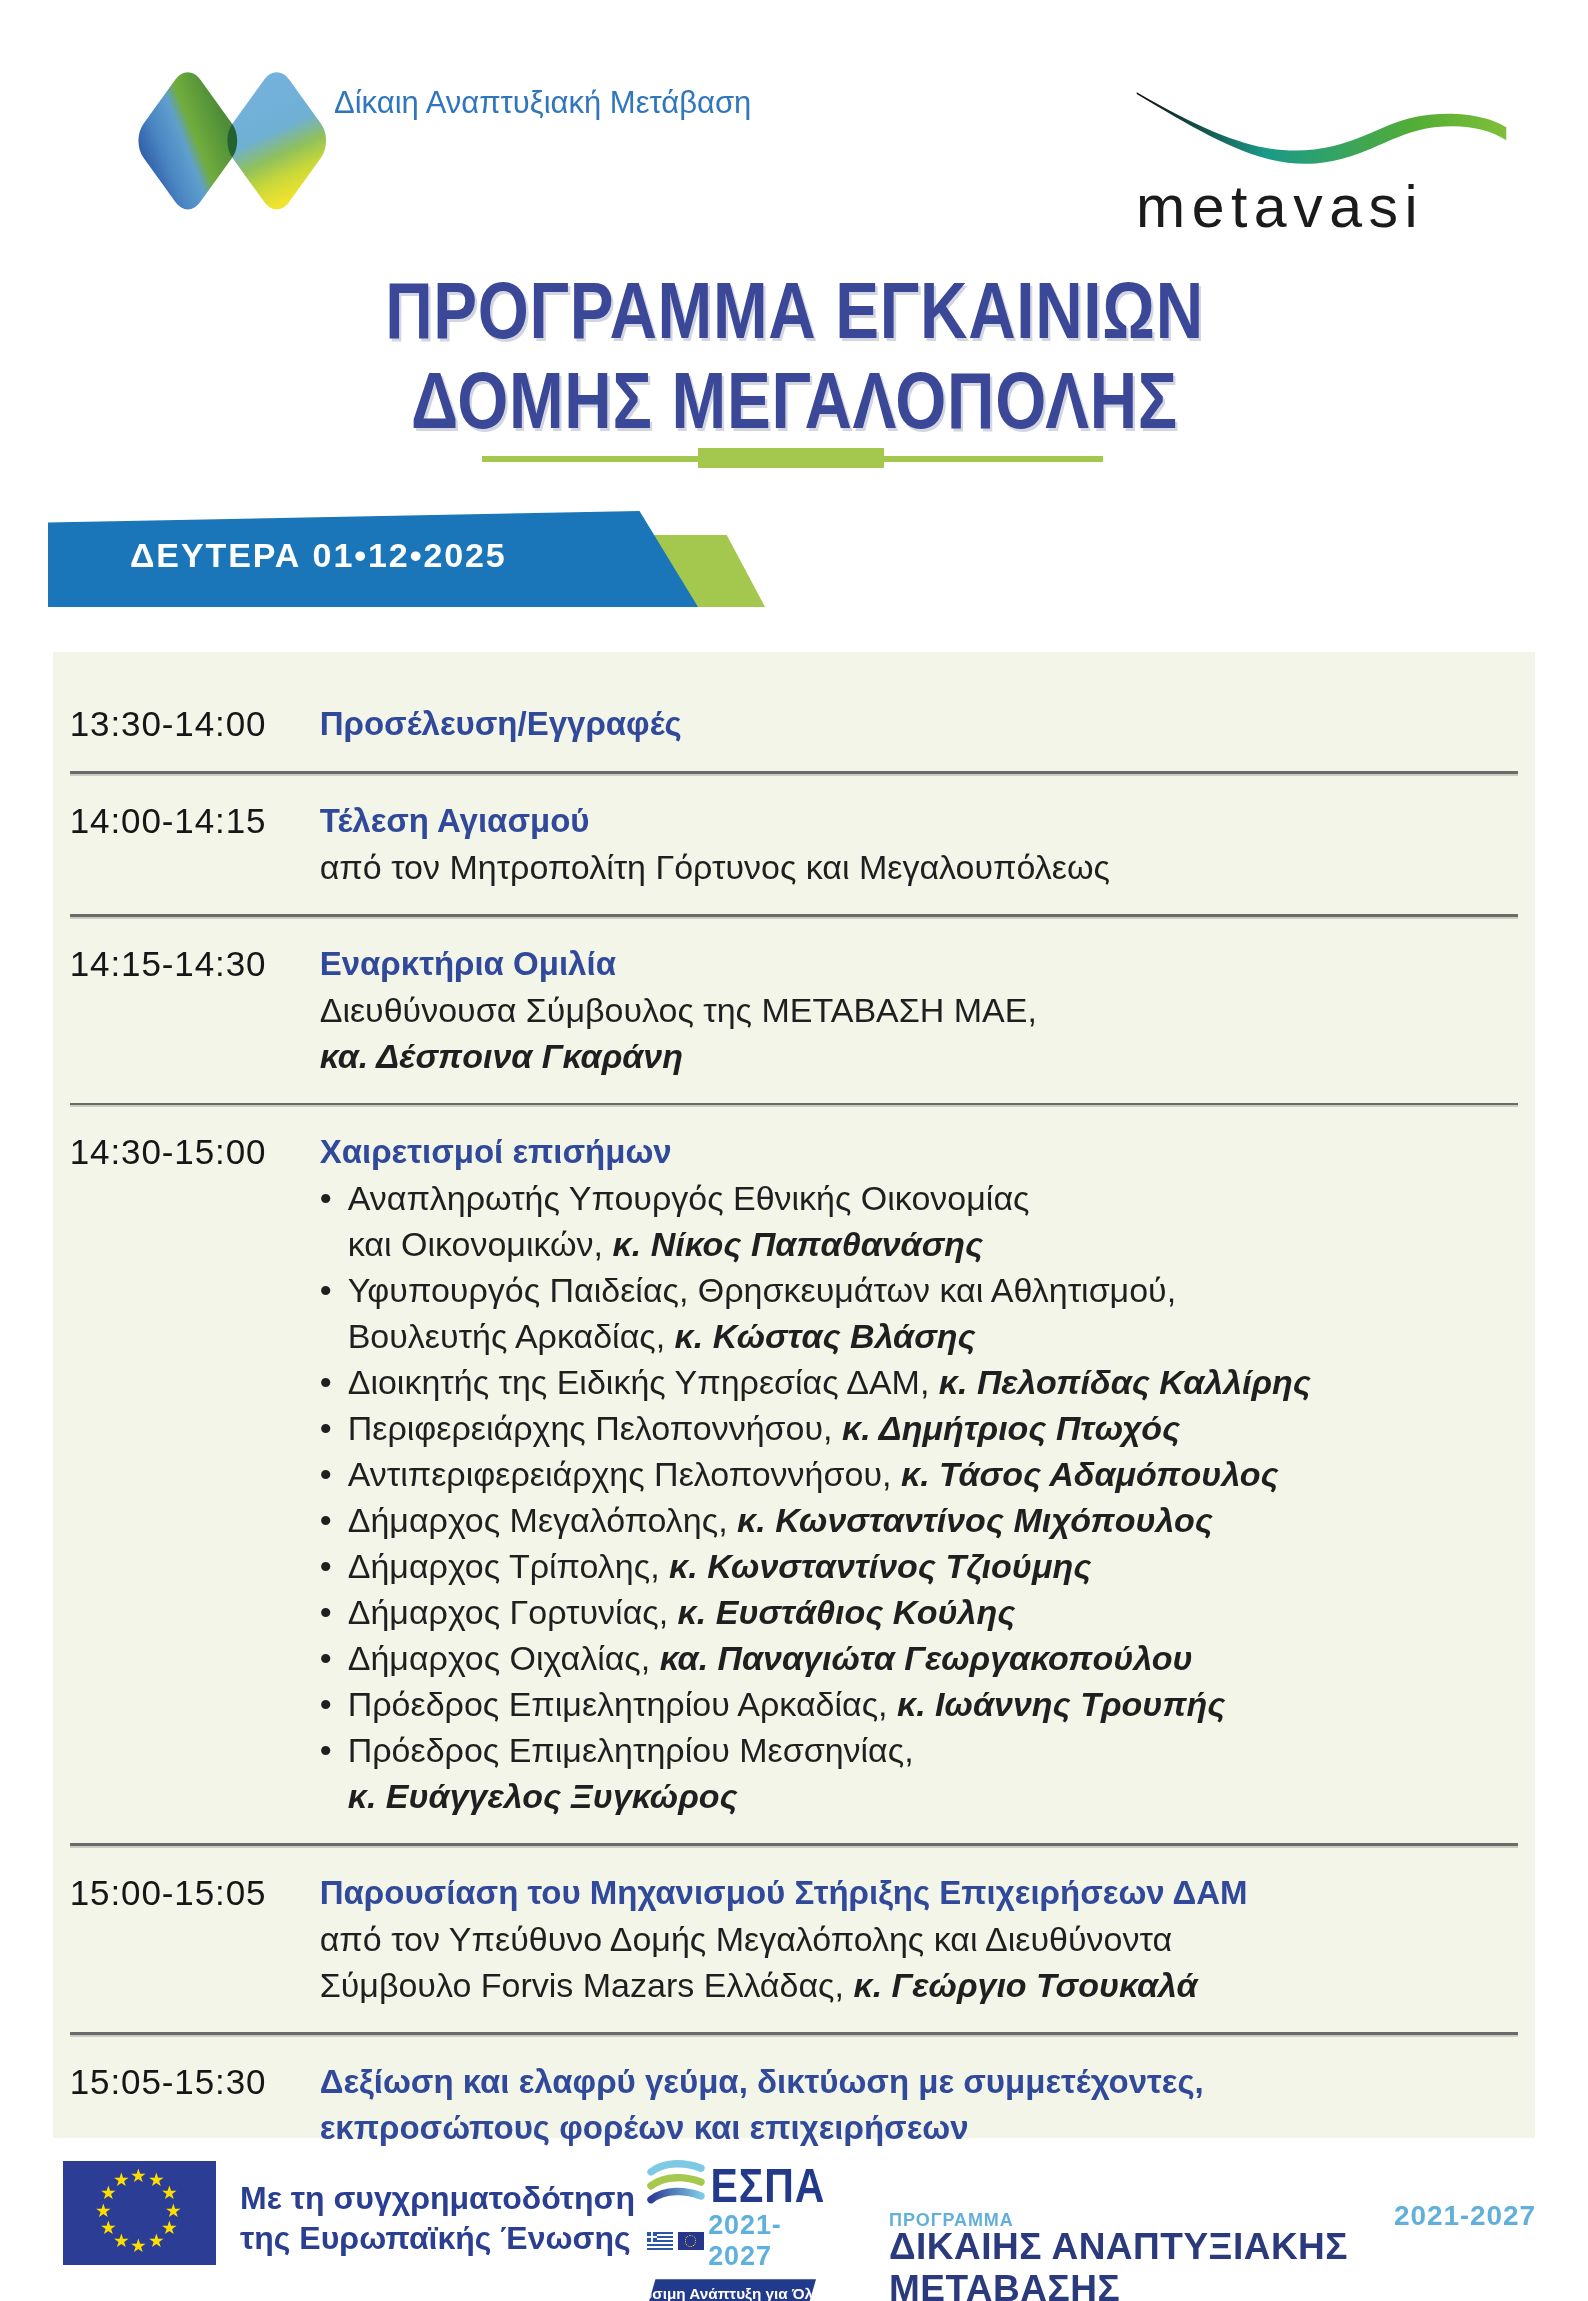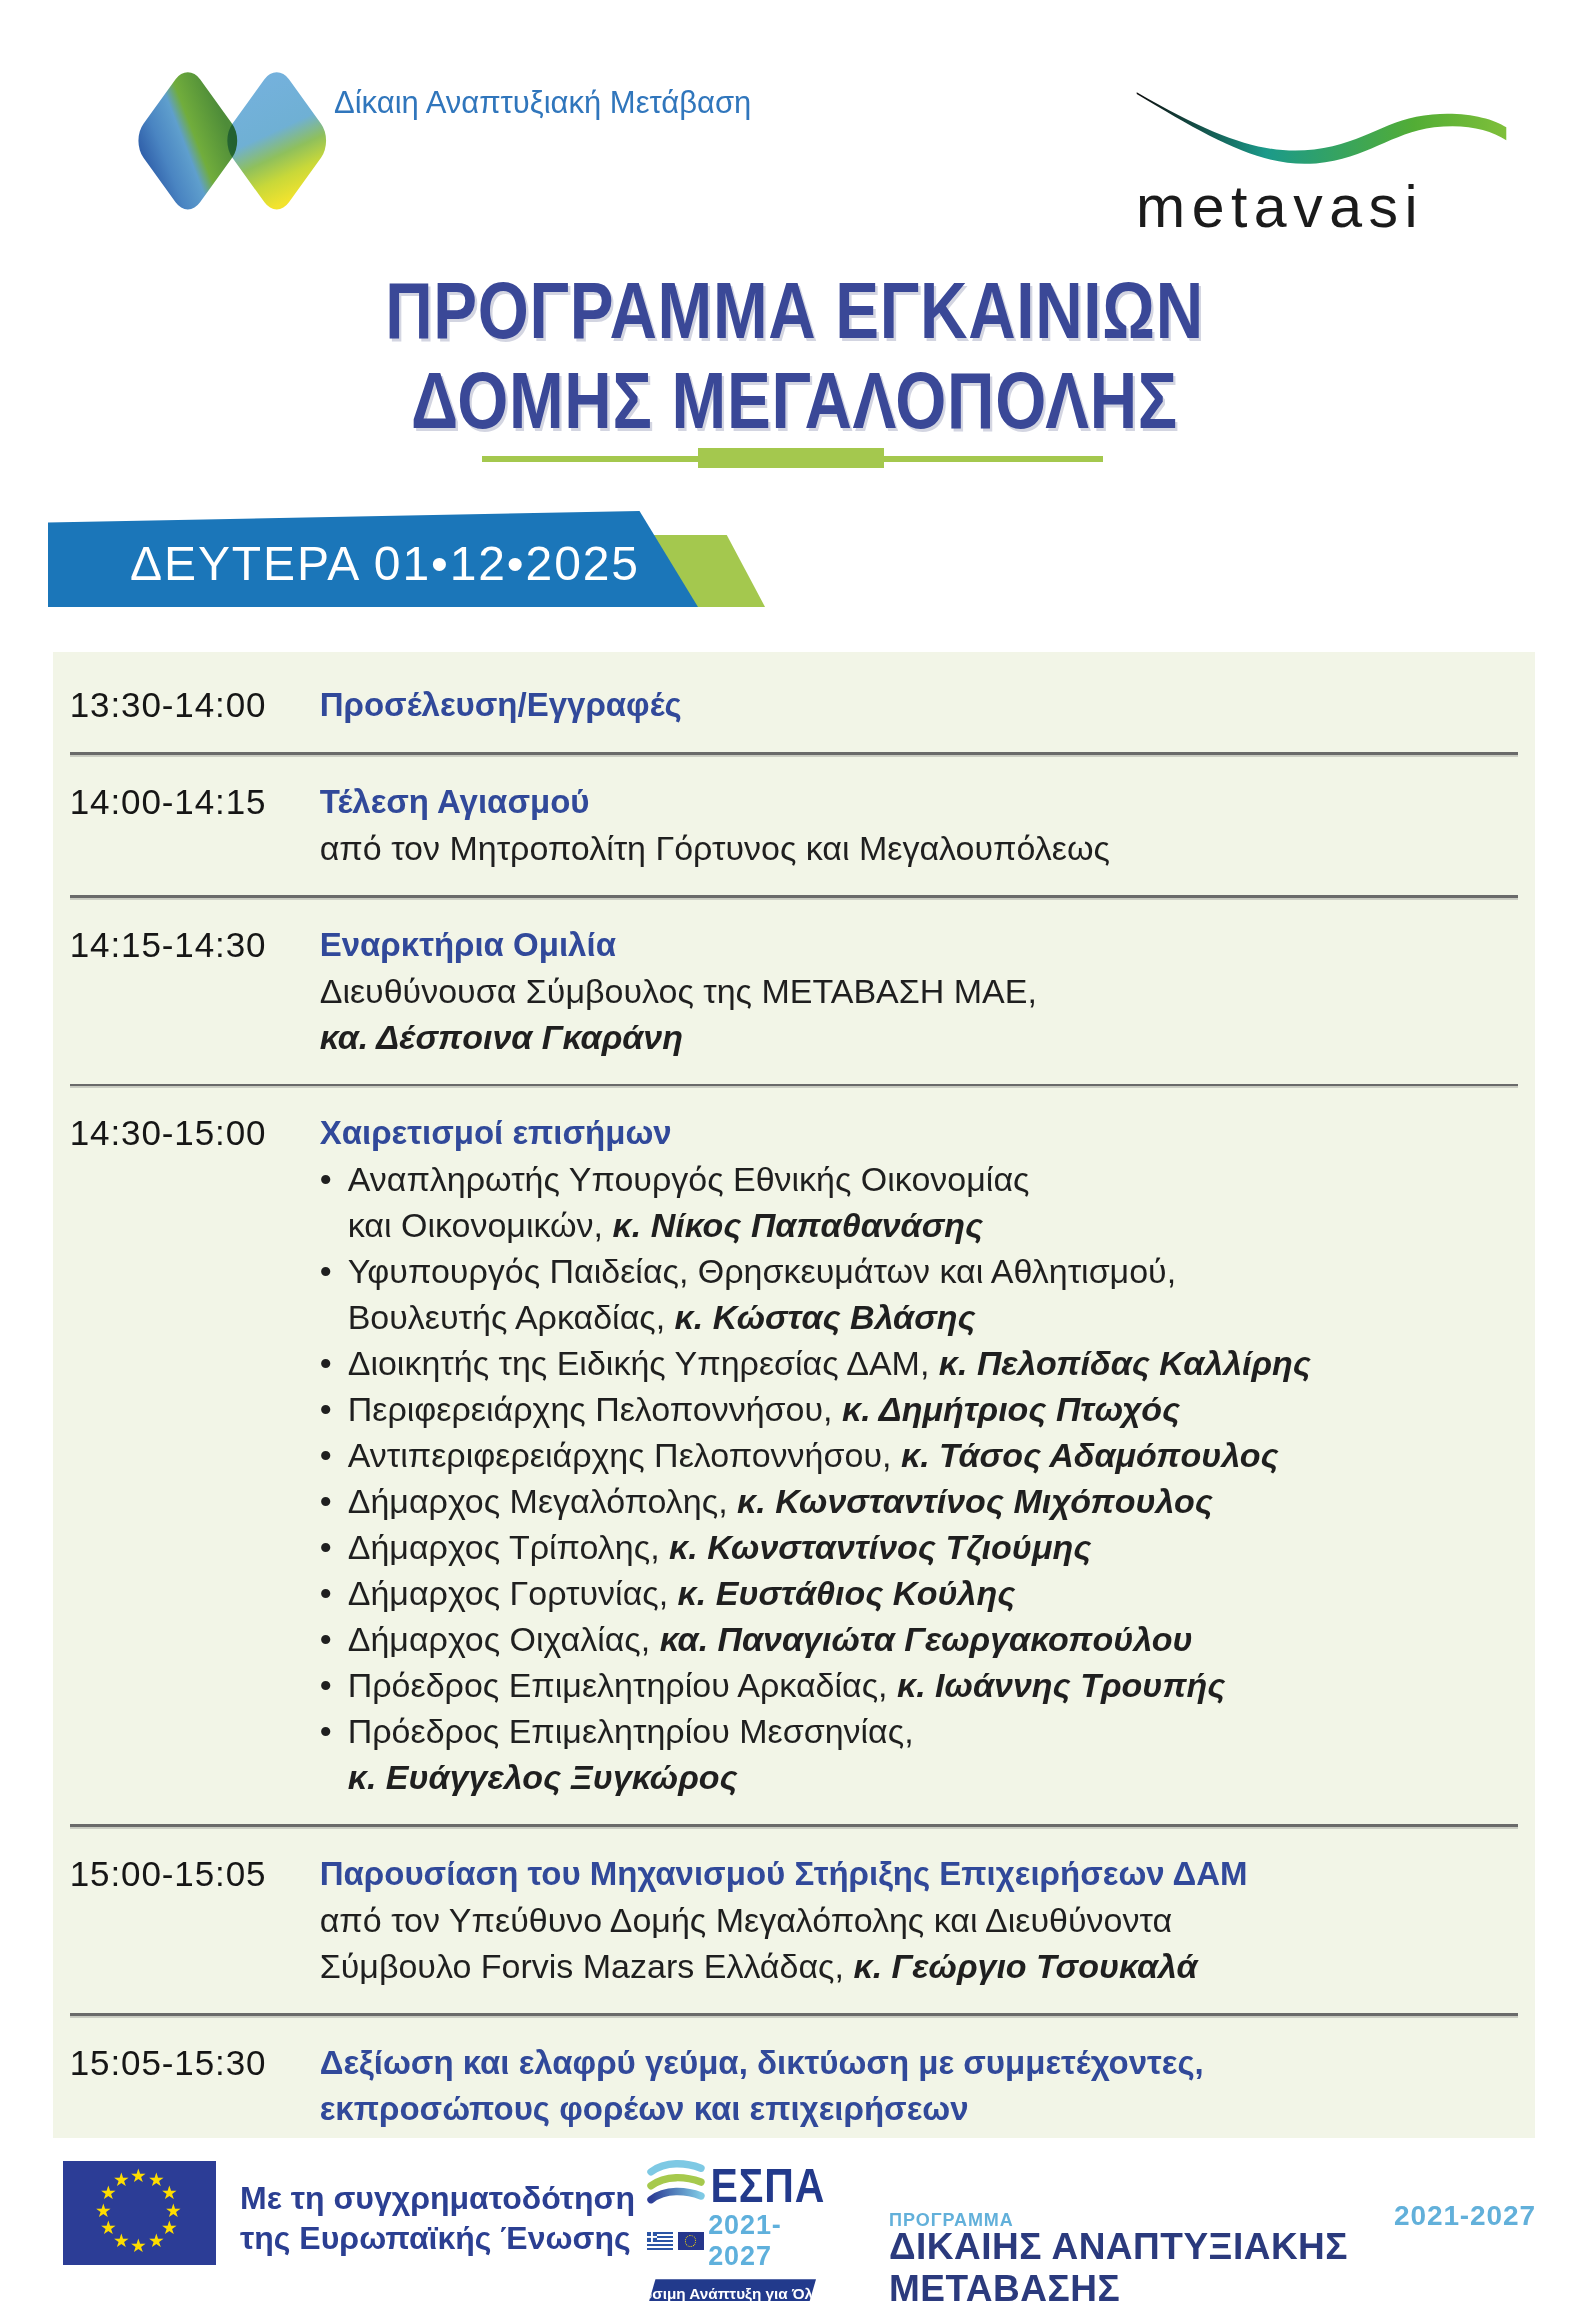--- a/index.html
+++ b/index.html
@@ -35,27 +35,27 @@
   
   .banner-green{
     left:612px;top:535px;width:153px;height:72px;background:var(--green);
     clip-path:polygon(0% 0%,75% 0%,100% 100%,25% 100%);
   }
   .banner-blue{
     left:48px;top:511px;width:650px;height:96px;background:var(--banner-blue);
     clip-path:polygon(0% 12%,91% 0%,100% 100%,0% 100%);
   }
   .banner-label{
-    left:130px;top:536px;color:#ffffff;font-size:48px;font-weight:normal;letter-spacing:1.9px;
+    left:130px;top:536px;color:#ffffff;font-size:34px;font-weight:bold;letter-spacing:1.9px;
   }
 
   
   .schedule{
     left:53px;top:652px;width:1482px;height:1486px;background:var(--schedule-bg);
-    box-sizing:border-box;padding-top:6px;
+    box-sizing:border-box;padding-top:25px;
   }
   .row{display:flex;padding:24px 16.7px;}
   .time{flex:none;width:250px;font-size:35px;line-height:46px;color:#161616;letter-spacing:0.9px;}
   .content{flex:1;min-width:0;}
   .title-line{color:var(--item-blue);font-weight:bold;font-size:33px;line-height:46px;}
   .body-line{font-size:34px;line-height:46px;color:var(--text-dark);}
   .bullet-line{font-size:34px;line-height:46px;color:var(--text-dark);padding-left:28px;}
   .bullet-line.first{padding-left:0;}
   .bullet-dot{display:inline-block;width:28px;}
   .name{font-weight:bold;font-style:italic;}

